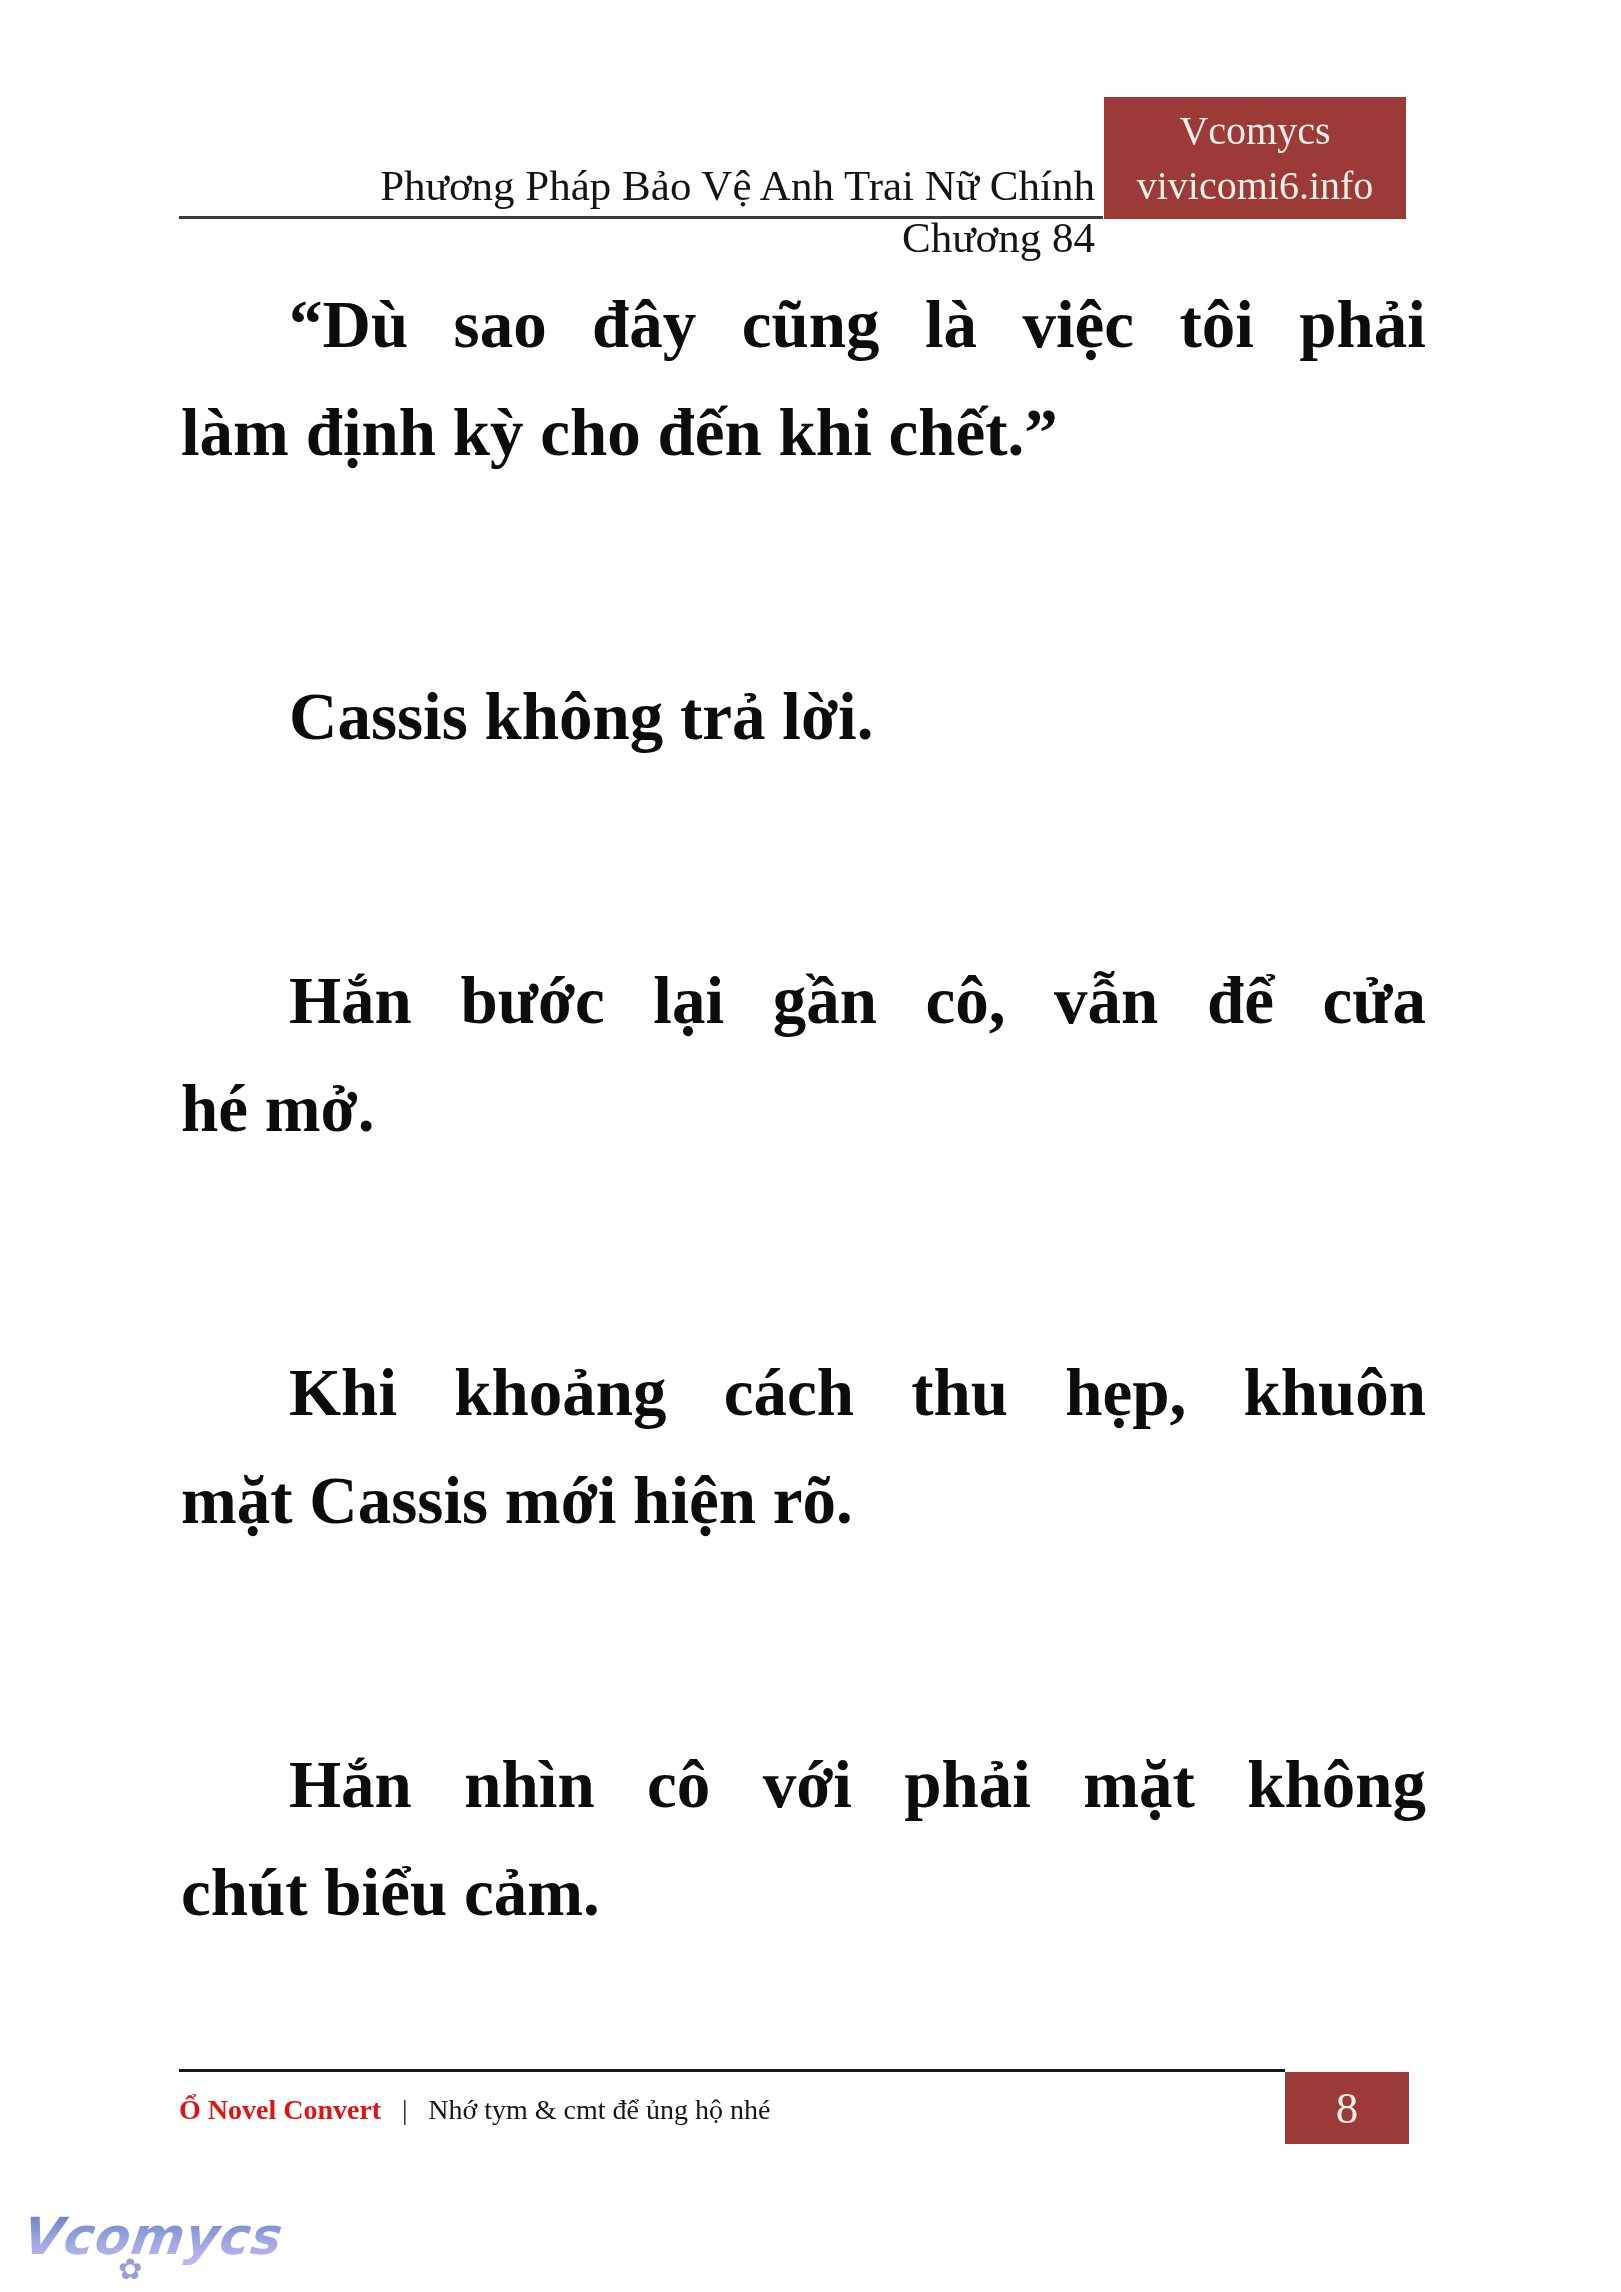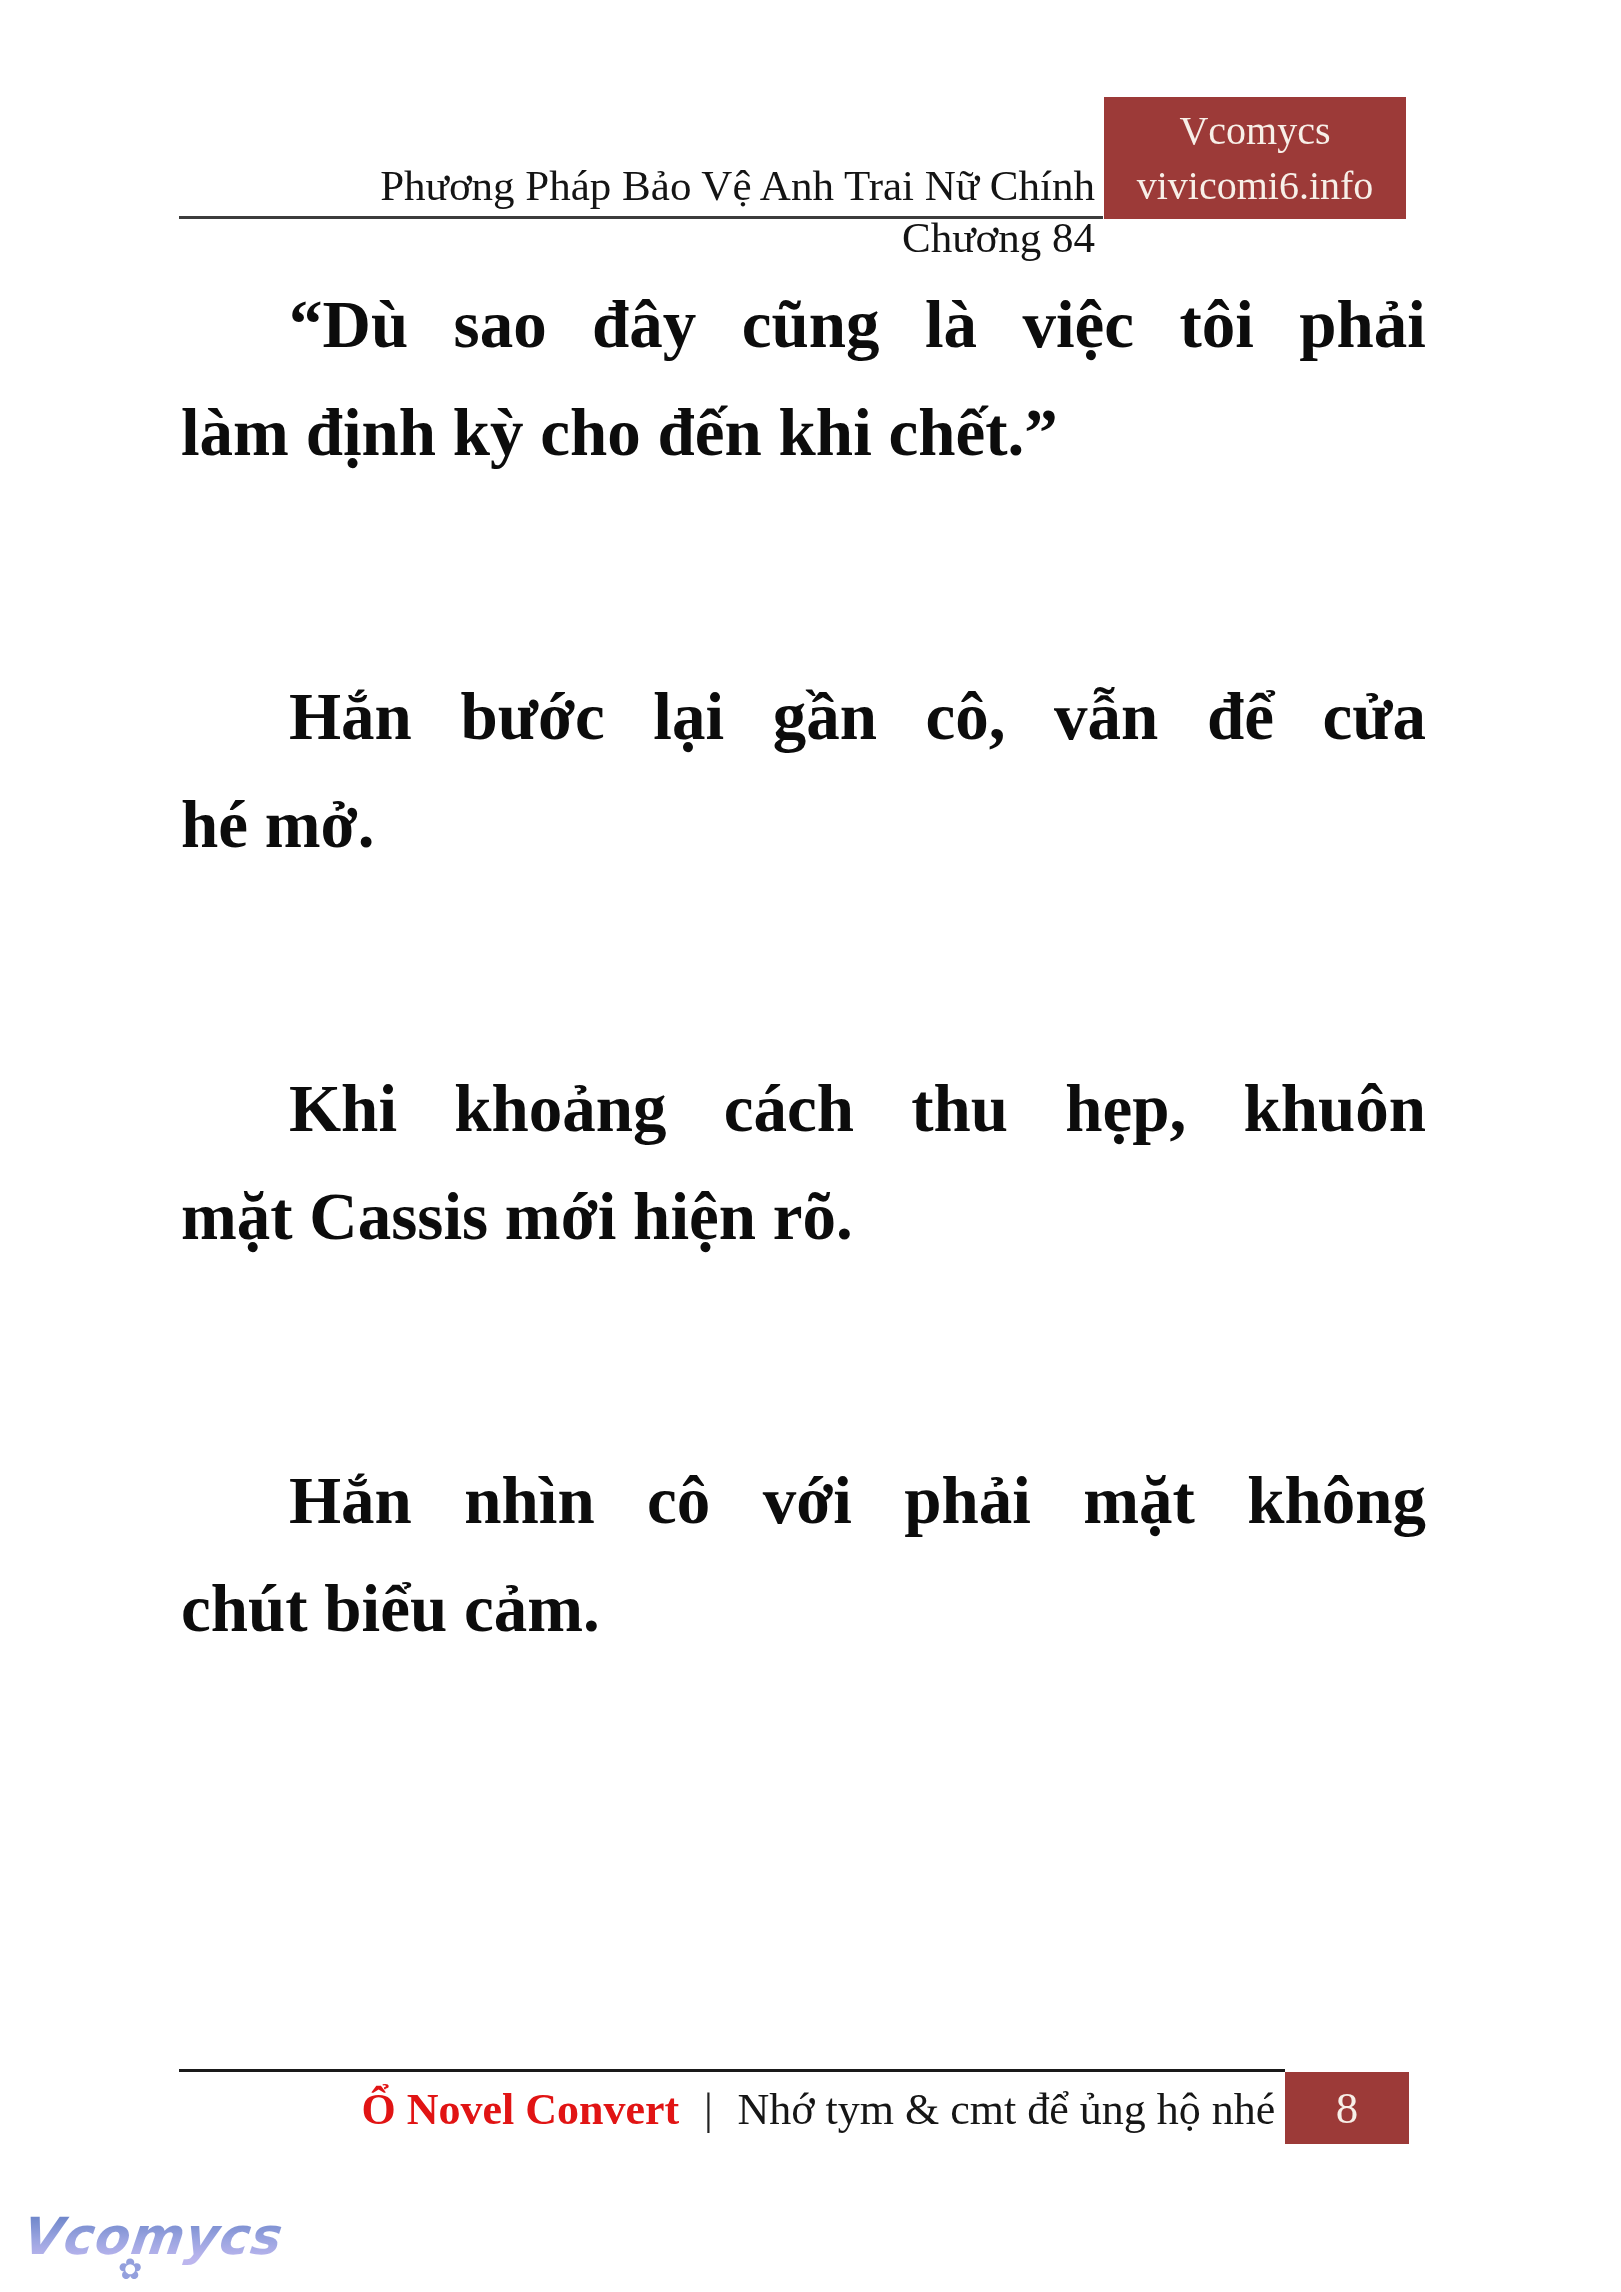--- a/index.html
+++ b/index.html
@@ -76,24 +76,24 @@
     height: 2.9px;
     background: #1a1a1a;
   }
   .footer-text {
     position: absolute;
     left: 179px;
     top: 2074px;
     width: 1106px;
     height: 71px;
     line-height: 71px;
-    text-align: right;
+    text-align: left;
     padding-right: 9.8px;
     box-sizing: border-box;
-    font-size: 44px;
+    font-size: 28px;
     white-space: nowrap;
     color: #161616;
   }
   .footer-credit { color: #e11414; font-weight: bold; }
   .footer-sep { color: #222; margin: 0 13.7px; font-weight: normal; }
   .page-number-box {
     position: absolute;
     left: 1285px;
     top: 2072px;
     width: 124px;
@@ -146,20 +146,23 @@
   </div>
 
   <div class="header-rule"></div>
 
   <div class="body-text">
       <div class="paragraph">
         <div class="para-line stretch indent">“Dù sao đây cũng là việc tôi phải</div>
         <div class="para-line">làm định kỳ cho đến khi chết.”</div>
       </div>
       <div class="paragraph">
+        <div class="para-line indent">Cassis không trả lời.</div>
+      </div>
+      <div class="paragraph">
         <div class="para-line stretch indent">Hắn bước lại gần cô, vẫn để cửa</div>
         <div class="para-line">hé mở.</div>
       </div>
       <div class="paragraph">
         <div class="para-line stretch indent">Khi khoảng cách thu hẹp, khuôn</div>
         <div class="para-line">mặt Cassis mới hiện rõ.</div>
       </div>
       <div class="paragraph">
         <div class="para-line stretch indent">Hắn nhìn cô với phải mặt không</div>
         <div class="para-line">chút biểu cảm.</div>

